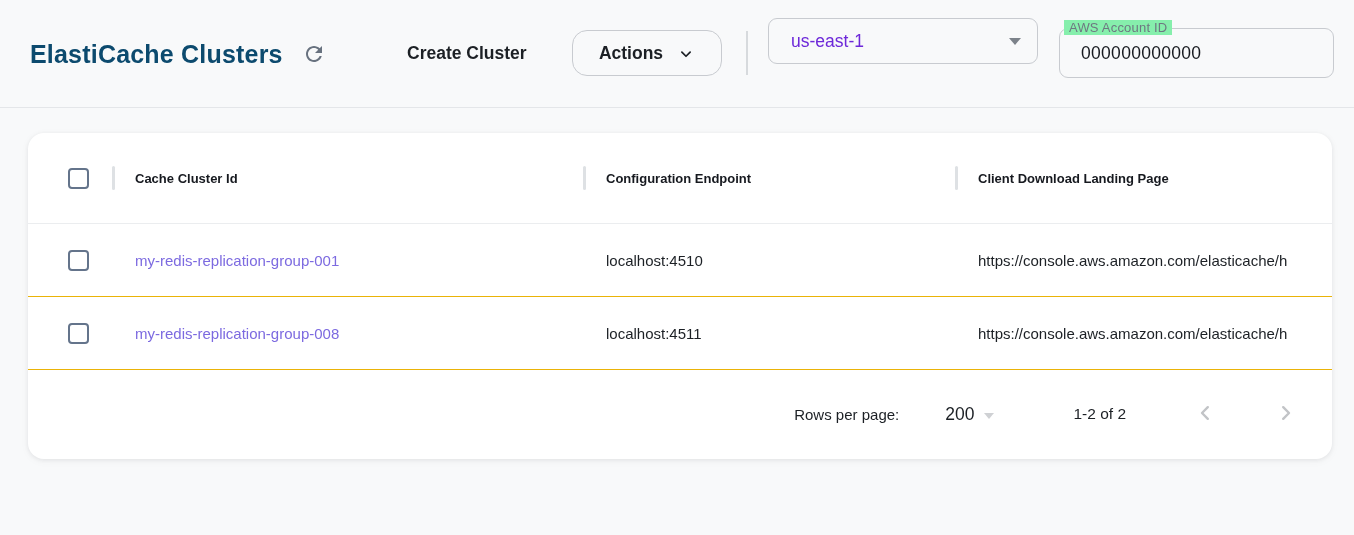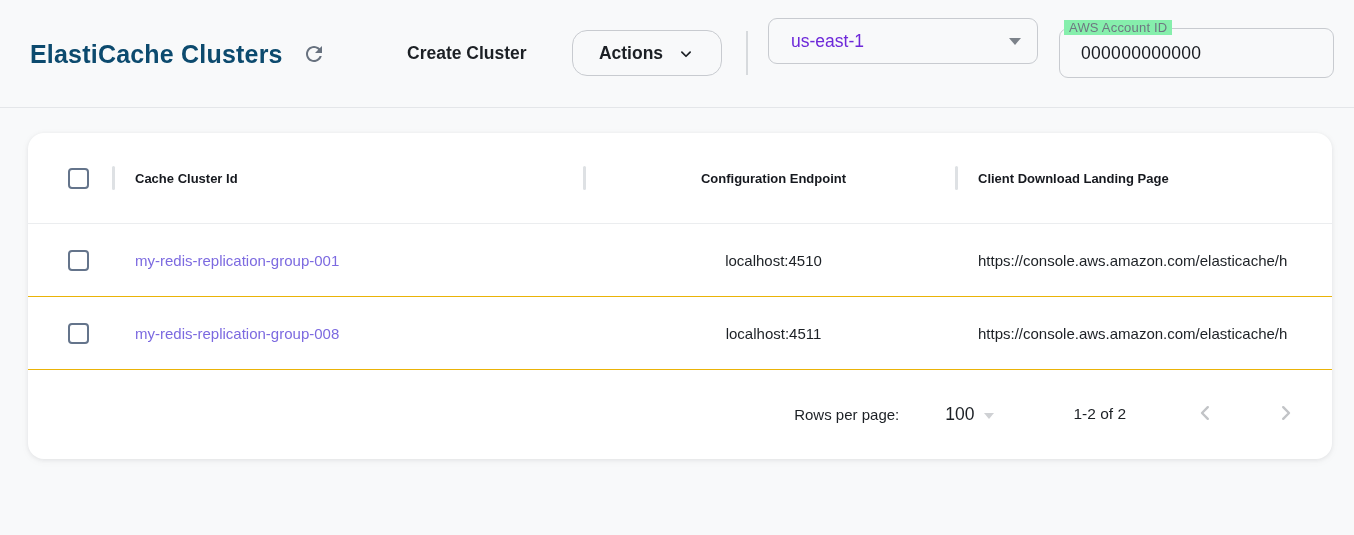--- a/index.html
+++ b/index.html
@@ -83,21 +83,21 @@
     border-bottom:1px solid #ebedef;
     font-size:13px; font-weight:700; color:#16191f;
   }
   .col-sep {
     position:absolute; top:50%; transform:translateY(-50%);
     width:3px; height:24px; border-radius:2px; background:#dee1e4;
   }
   .sep-0 { left:84px; } .sep-1 { left:555px; } .sep-2 { left:927px; }
   .c0 { width:85px; display:flex; }
   .c1 { width:471px; padding-left:22px; }
-  .c2 { width:372px; padding-left:7px;text-align:center; }
+  .c2 { width:372px; padding-left:22px; }
   .c3 { flex:1; padding-left:22px; white-space:nowrap; overflow:hidden; }
   .checkbox {
     width:21px; height:21px; margin-left:40px;
     border:2.5px solid #64748b; border-radius:4px; background:#fff;
     cursor:pointer; flex:0 0 auto;
   }
   .trow {
     height:73px; display:flex; align-items:center;
     border-bottom:1px solid #eab308;
     font-size:15px; color:#1c2025;
@@ -194,21 +194,21 @@
         <a class="cluster-link">my-redis-replication-group-008</a>
       </div>
       <div class="c2">localhost:4511</div>
       <div class="c3">https://console.aws.amazon.com/elasticache/h</div>
     </div>
   </div>
 
   <div class="tfoot">
     <span class="rpp-label">Rows per page:</span>
     <span class="rpp-group">
-      <span class="rpp-value">100</span>
+      <span class="rpp-value">200</span>
       <span class="rpp-caret"></span>
     </span>
     <span class="page-range">1-2 of 2</span>
     <button class="pg-btn pg-prev">
       <span>
         <svg width="24" height="24" viewBox="0 0 24 24">
           <path d="M14.8 6.2 L9 12 L14.8 17.8" fill="none" stroke="#c2c4c7" stroke-width="2.4" stroke-linecap="round" stroke-linejoin="round"></path>
         </svg>
       </span>
     </button>

